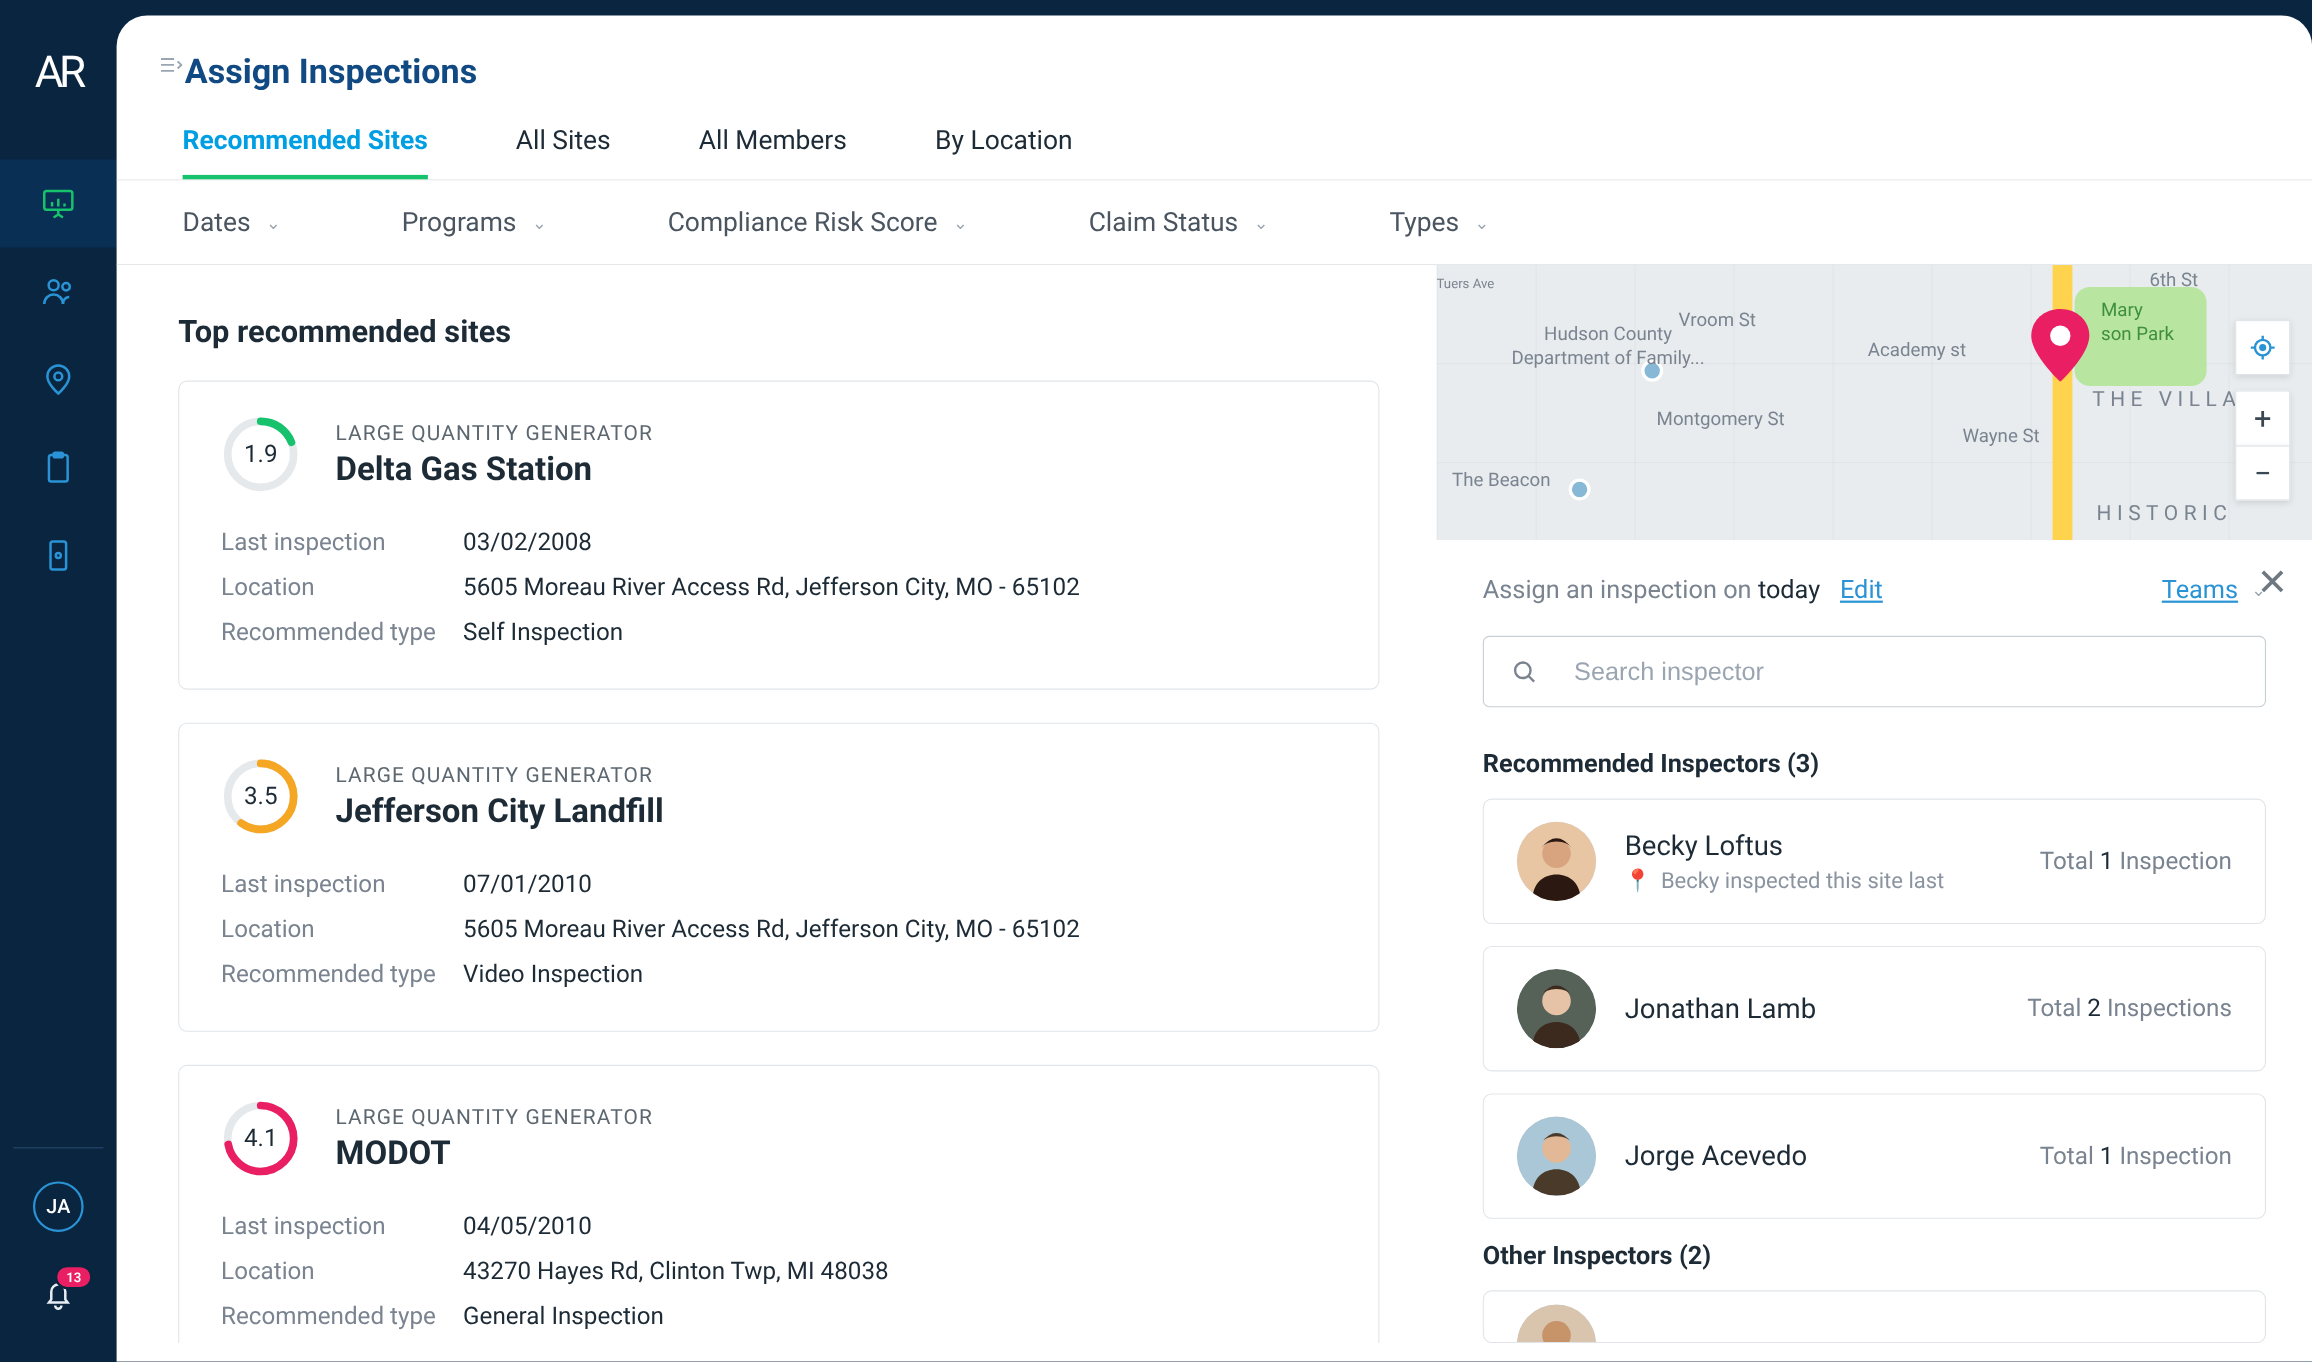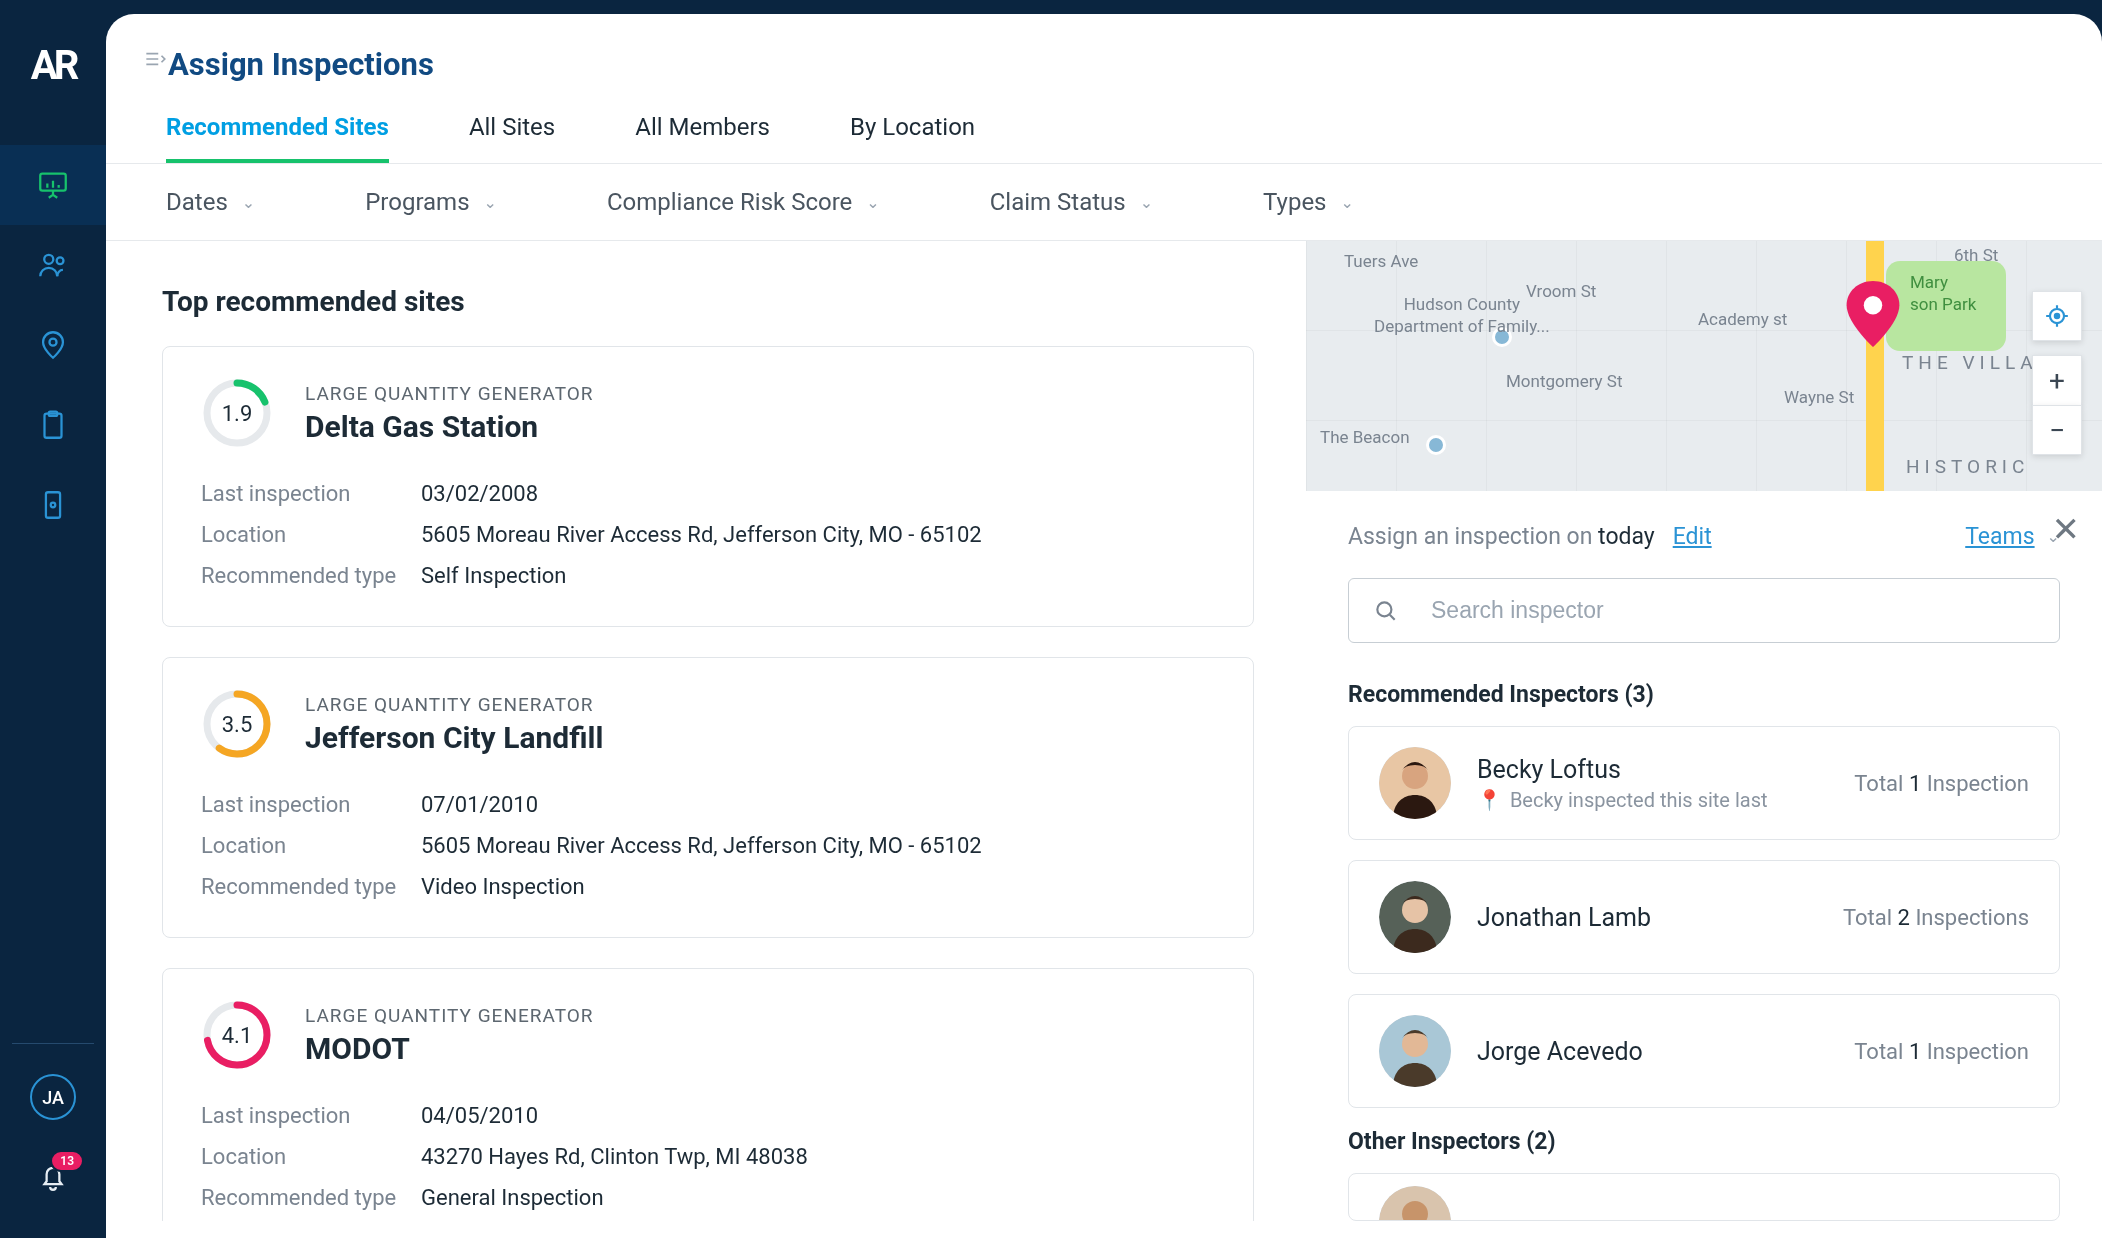--- a/index.html
+++ b/index.html
@@ -4,21 +4,21 @@
 <style>
   * { box-sizing: border-box; margin: 0; padding: 0; }
   html, body { width: 100%; height: 100%; font-family: -apple-system, BlinkMacSystemFont, "Segoe UI", Roboto, Helvetica, Arial, sans-serif; background: #0a2540; }
   
   .shell { width: 2102px; height: 1238px; position: relative; background: #0a2540; }
   .sidebar {
     position: absolute; left: 0; top: 0; width: 106px; height: 1238px;
     background: #0a2540; display: flex; flex-direction: column; align-items: center;
     padding-top: 42px;
   }
-  .logo { color: #fff; font-weight: 700; font-size: 40px; letter-spacing: -4px; margin-bottom: 56px; }
+  .logo { color: #fff; font-weight: 400; font-size: 40px; letter-spacing: -4px; margin-bottom: 56px; }
   .nav-item {
     width: 106px; height: 80px; display: flex; align-items: center; justify-content: center;
     cursor: pointer;
   }
   .nav-item.active { background: #092f54; }
   .nav-item svg { width: 34px; height: 34px; }
   .sidebar-divider { width: 82px; height: 1px; background: #254a6e; margin-top: auto; }
   .sidebar-bottom { padding: 30px 0 40px; display: flex; flex-direction: column; align-items: center; gap: 40px; }
   .avatar-ja {
     width: 46px; height: 46px; border: 2px solid #2a93d5; border-radius: 50%;
@@ -100,21 +100,21 @@
   .map .lbl1 { position: absolute; left: 68px; top: 52px; font-size: 17px; color: #7a8490; text-align: center; line-height: 1.3; }
   .map .lbl2 { position: absolute; left: 604px; top: 30px; font-size: 17px; color: #3f8f3f; line-height: 1.3; }
   .map .lbl3 { position: absolute; left: 596px; top: 110px; font-size: 19px; color: #7a8490; letter-spacing: 5px; }
   .map .lbl4 { position: absolute; left: 600px; top: 214px; font-size: 19px; color: #7a8490; letter-spacing: 5px; }
   .map .lbl5 { position: absolute; left: 14px; top: 186px; font-size: 17px; color: #7a8490; }
   .map .lbl6 { position: absolute; left: 200px; top: 130px; font-size: 17px; color: #7a8490; }
   .map .lbl7 { position: absolute; left: 478px; top: 146px; font-size: 17px; color: #7a8490; }
   .map .lbl8 { position: absolute; left: 220px; top: 40px; font-size: 17px; color: #7a8490; }
   .map .lbl9 { position: absolute; left: 392px; top: 68px; font-size: 17px; color: #7a8490; }
   .map .lbl10 { position: absolute; left: 648px; top: 4px; font-size: 17px; color: #7a8490; }
-  .map .lbl11 { position: absolute; left: 12px; top: 10px; font-size: 17px; color: #7a8490; padding-left: 26px; }
+  .map .lbl11 { position: absolute; left: 0px; top: 10px; font-size: 12px; color: #7a8490; }
   .map-controls { position: absolute; right: 20px; top: 50px; display: flex; flex-direction: column; gap: 14px; }
   .map-btn { width: 50px; height: 50px; background: #fff; border: 1px solid #dfe3e7; box-shadow: 0 2px 6px rgba(0,0,0,0.12); display: flex; align-items: center; justify-content: center; font-size: 28px; color: #3b4753; cursor: pointer; }
   .map-btn.locate svg { width: 26px; height: 26px; }
   .zoom-group { display: flex; flex-direction: column; }
   .zoom-group .map-btn:first-child { border-bottom: none; }
 
   
   .assign-panel {
     flex: 1; background: #fff; padding: 32px 42px 0 42px; position: relative;
   }

